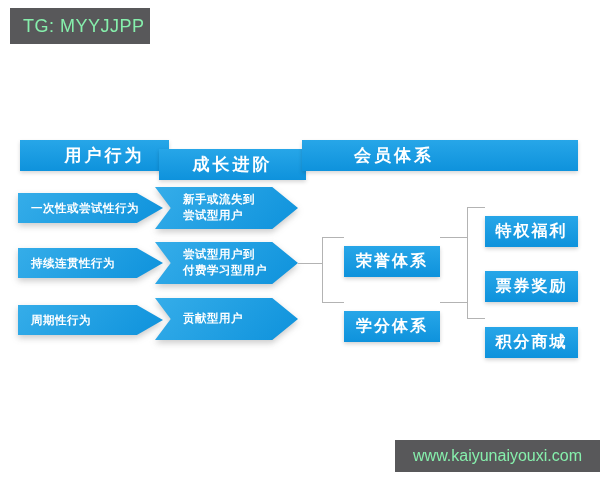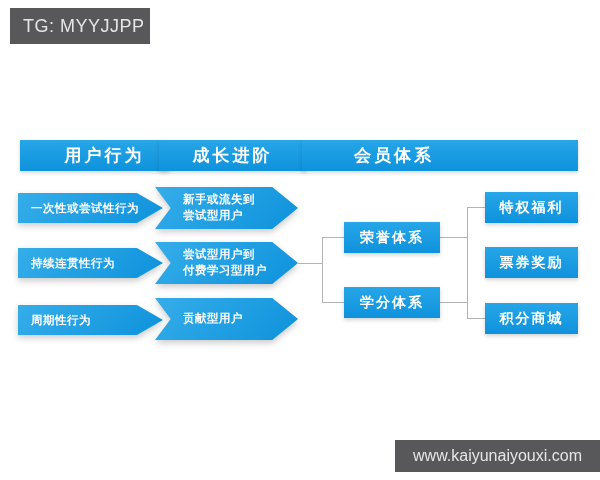--- a/index.html
+++ b/index.html
@@ -2,54 +2,54 @@
 <html><head>
 <meta charset="utf-8">
 <style>
   html,body{margin:0;padding:0;}
   body{
     width:600px;height:480px;position:relative;overflow:hidden;
     background:#ffffff;
     font-family:"Liberation Sans","DejaVu Sans",sans-serif;
   }
   .badge{
-    position:absolute;background:#58585a;color:#e5e5e5;
+    position:absolute;background:#58585a;color:#86efac;
     display:flex;align-items:center;white-space:nowrap;
   }
   #tg-badge{left:10px;top:8px;width:127px;height:36px;font-size:18px;padding-left:13px;letter-spacing:.5px;}
   #site-badge{left:395px;top:440px;width:205px;height:32px;font-size:16px;justify-content:center;}
   .hdr{
     position:absolute;height:31px;color:#fff;font-weight:bold;font-size:17px;
     background:linear-gradient(180deg,#27a6e8 0%,#0e92dc 100%);
     display:flex;align-items:center;justify-content:center;letter-spacing:3px;
     box-shadow:0 2px 4px rgba(0,0,0,.16);
   }
   #hdr-user{left:20px;top:140px;width:129px;padding-left:20px;}
-  #hdr-growth{left:159px;top:140px;width:147px;}
+  #hdr-growth{left:159px;top:149px;width:147px;}
   #hdr-member{left:302px;top:140px;width:276px;}
   #hdr-member .shifted{margin-right:92px;}
   .arrow-wrap{position:absolute;filter:drop-shadow(0 3px 3px rgba(70,70,70,.28));}
   .arrow{
     width:100%;height:100%;color:#fff;font-weight:bold;
     background:linear-gradient(135deg,#35ade9 0%,#0e92dc 100%);
     display:flex;align-items:center;
   }
   .pent{clip-path:polygon(0 0,82% 0,100% 50%,82% 100%,0 100%);}
   .chev{clip-path:polygon(0 0,82% 0,100% 50%,82% 100%,0 100%,11% 50%);align-items:center;}
   .la{left:18px;width:145px;height:30px;}
   .la .arrow{font-size:11.5px;padding-left:13px;box-sizing:border-box;letter-spacing:.5px;}
   #la-1{top:193px;} #la-2{top:248px;} #la-3{top:305px;}
   .ma{left:155px;width:143px;height:42px;}
   .ma .arrow{font-size:11.5px;padding-left:28px;box-sizing:border-box;line-height:1.35;letter-spacing:.5px;}
   #ma-1{top:187px;} #ma-2{top:242px;} #ma-3{top:298px;}
   .box{
-    position:absolute;height:31px;color:#fff;font-weight:bold;font-size:14px;
+    position:absolute;height:31px;color:#fff;font-weight:bold;font-size:16px;
     background:linear-gradient(180deg,#27a6e8 0%,#0e92dc 100%);
     display:flex;align-items:center;justify-content:center;letter-spacing:2px;
-    box-shadow:0 2px 4px rgba(0,0,0,.18);z-index:2;
+    box-shadow:0 2px 4px rgba(0,0,0,.18);z-index:2;margin-top:24px;
   }
   #box-honor{left:344px;top:222px;width:96px;}
   #box-credit{left:344px;top:287px;width:96px;}
   #box-benefit-1{left:485px;top:192px;width:93px;}
   #box-benefit-2{left:485px;top:247px;width:93px;}
   #box-benefit-3{left:485px;top:303px;width:93px;}
   .line{position:absolute;background:#b3b3b3;z-index:1;}
 </style>
 </head>
 <body>

